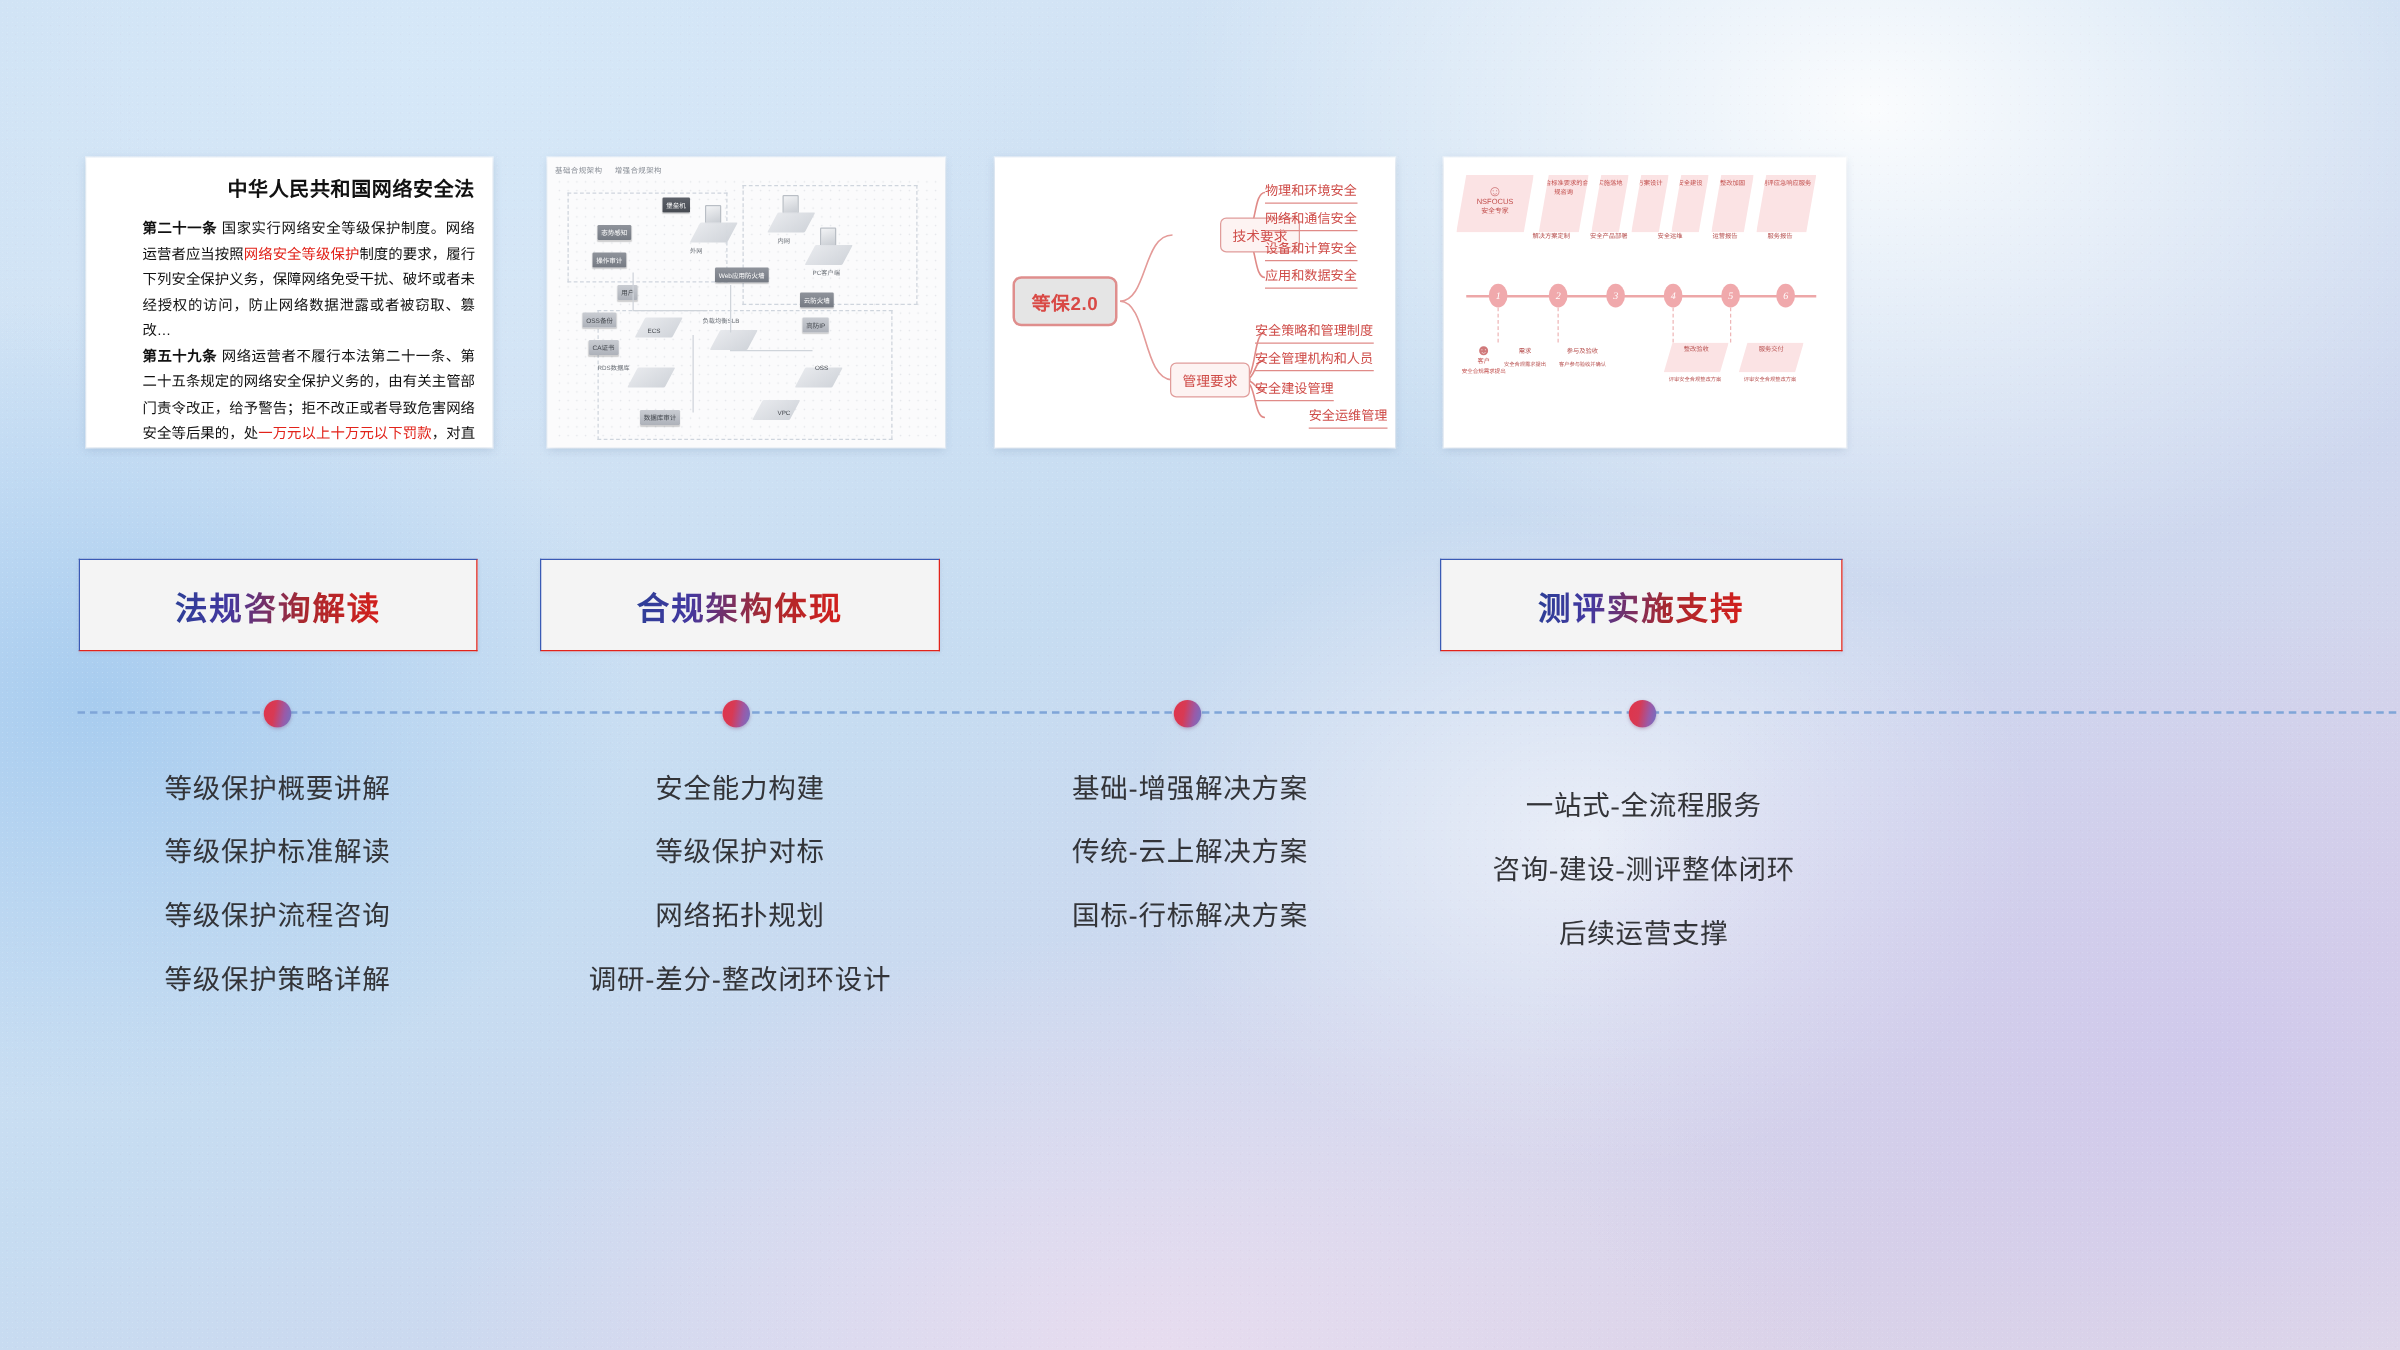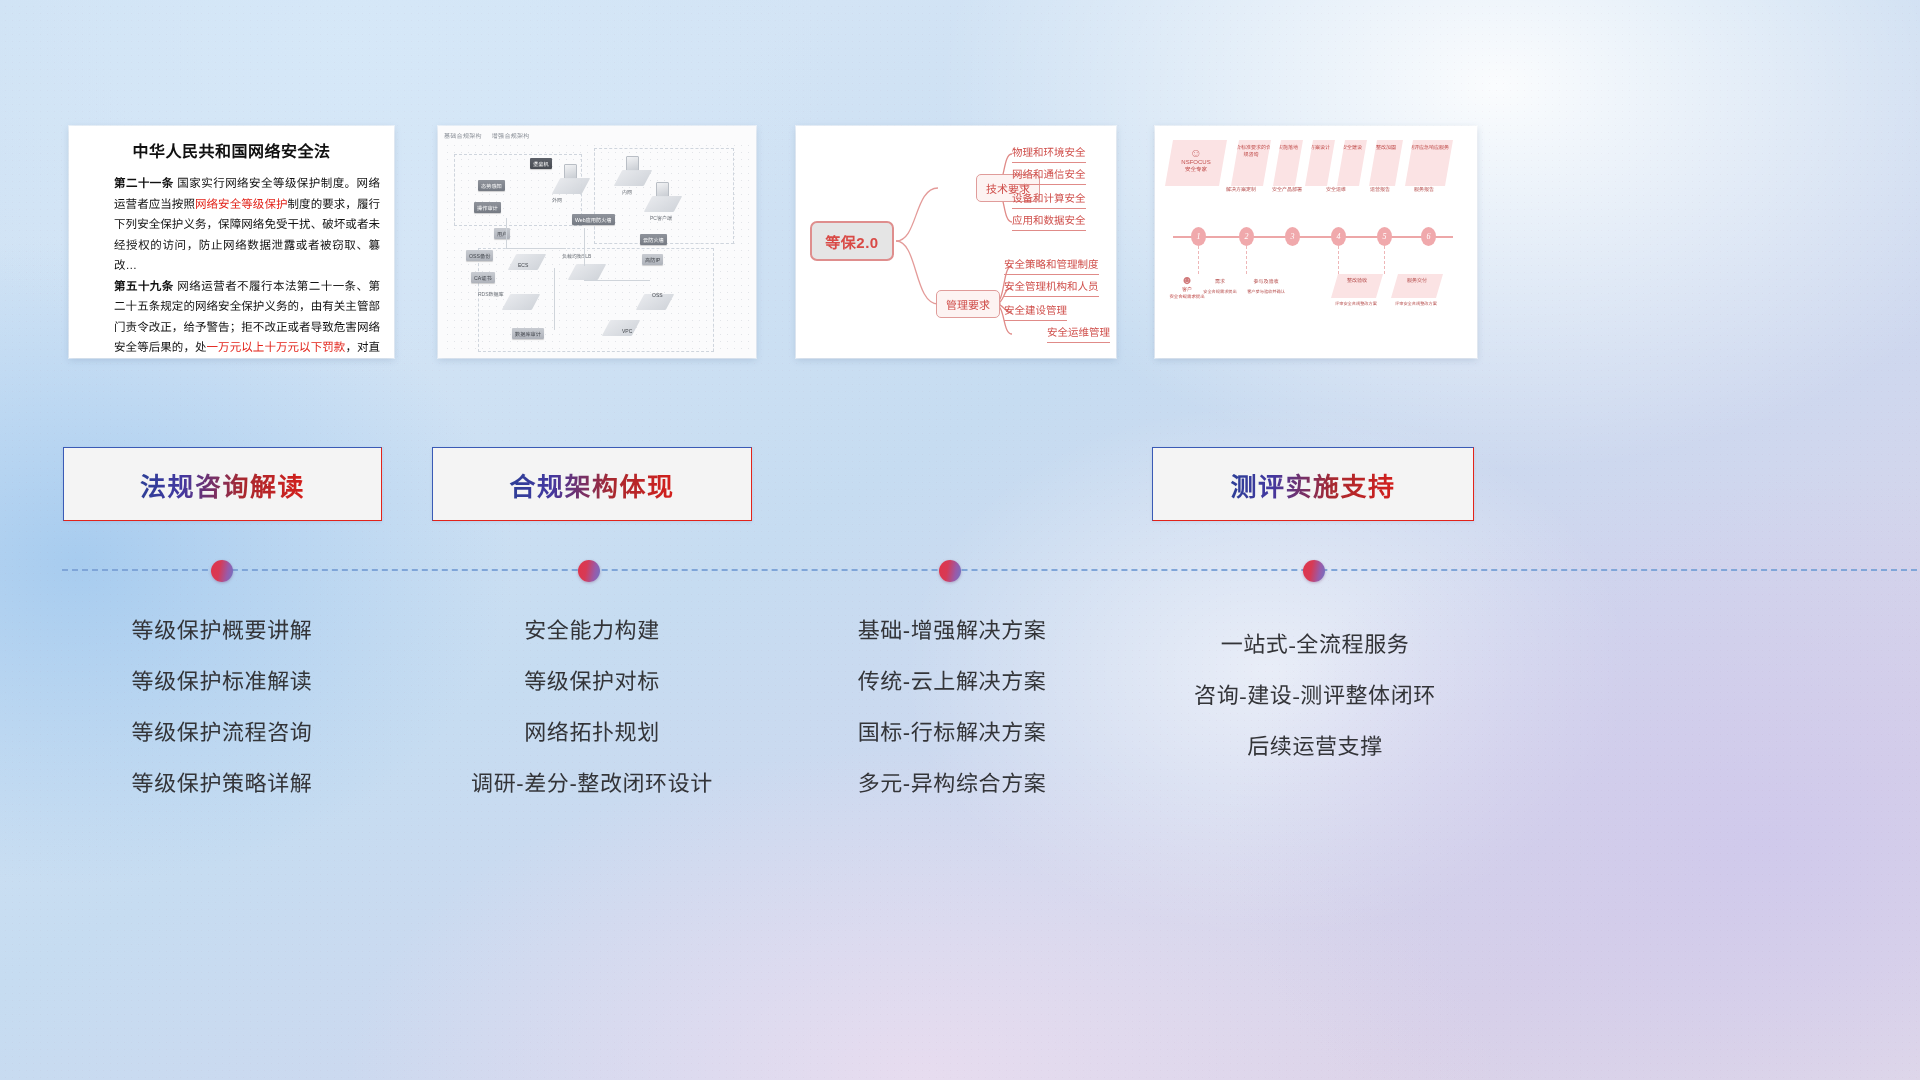--- a/index.html
+++ b/index.html
@@ -38,21 +38,21 @@
     box-shadow: 0 2px 7px rgba(80,110,150,0.22), 0 0 0 1px rgba(255,255,255,0.6);
     overflow: hidden;
   }
   .card.c1 { left: 69px; width: 325px; }
   .card.c2 { left: 438px; width: 318px; }
   .card.c3 { left: 796px; width: 320px; }
   .card.c4 { left: 1155px; width: 322px; }
 
   
   .law { padding: 12px 14px 8px; color: #111; }
-  .law-title { text-align: center; font-size: 16px; font-weight: bold; letter-spacing: .5px; margin-bottom: 11px; }
+  .law-title { text-align: right; font-size: 16px; font-weight: bold; letter-spacing: .5px; margin-bottom: 11px; }
   .law p { font-size: 11.5px; line-height: 20.5px; text-align: justify; margin-left: 31px; }
   .law .art { font-weight: bold; }
   .law .red { color: #e2231a; }
 
   
   .arch { position: relative; width: 100%; height: 100%; background: #fbfbfc; }
   .arch .hdr { position: absolute; top: 5px; left: 6px; font-size: 6px; color: #8a8f97; letter-spacing: .3px; }
   .arch .hdr span { margin-right: 8px; }
   .arch .canvas { position: absolute; inset: 16px 6px 6px 6px;
     background-image: radial-gradient(#e2e4e8 .7px, transparent .8px);
@@ -369,20 +369,19 @@
   <ul class="col k2">
     <li>安全能力构建</li>
     <li>等级保护对标</li>
     <li>网络拓扑规划</li>
     <li>调研-差分-整改闭环设计</li>
   </ul>
   <ul class="col k3">
     <li>基础-增强解决方案</li>
     <li>传统-云上解决方案</li>
     <li>国标-行标解决方案</li>
-    <li>多元-异构综合方案</li>
   </ul>
   <ul class="col k4">
     <li>一站式-全流程服务</li>
     <li>咨询-建设-测评整体闭环</li>
     <li>后续运营支撑</li>
   </ul>
 </div>
 
 </body></html>

